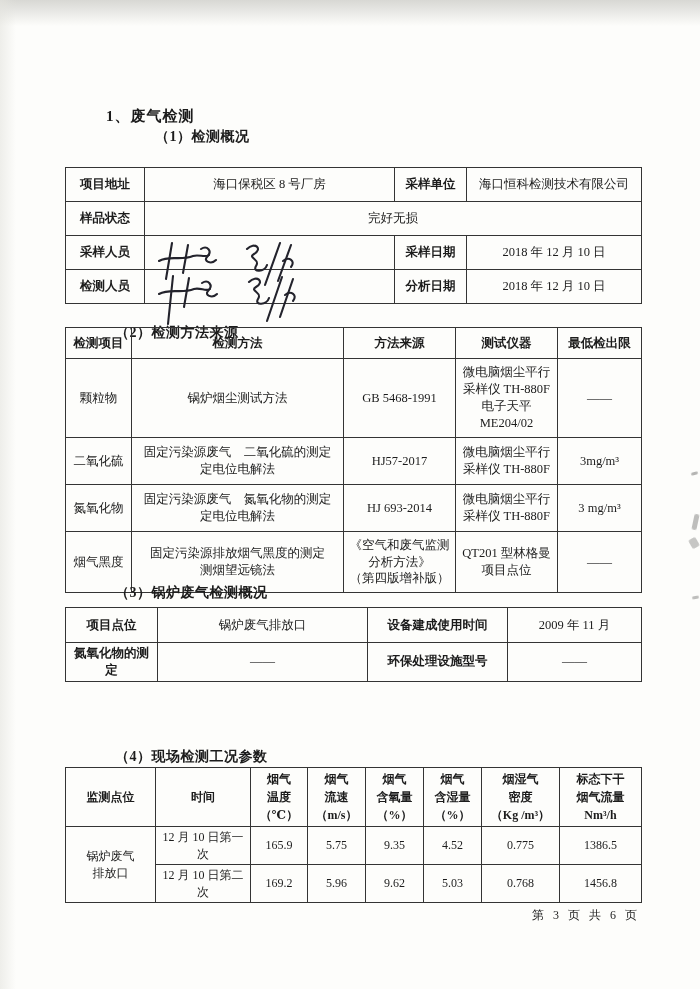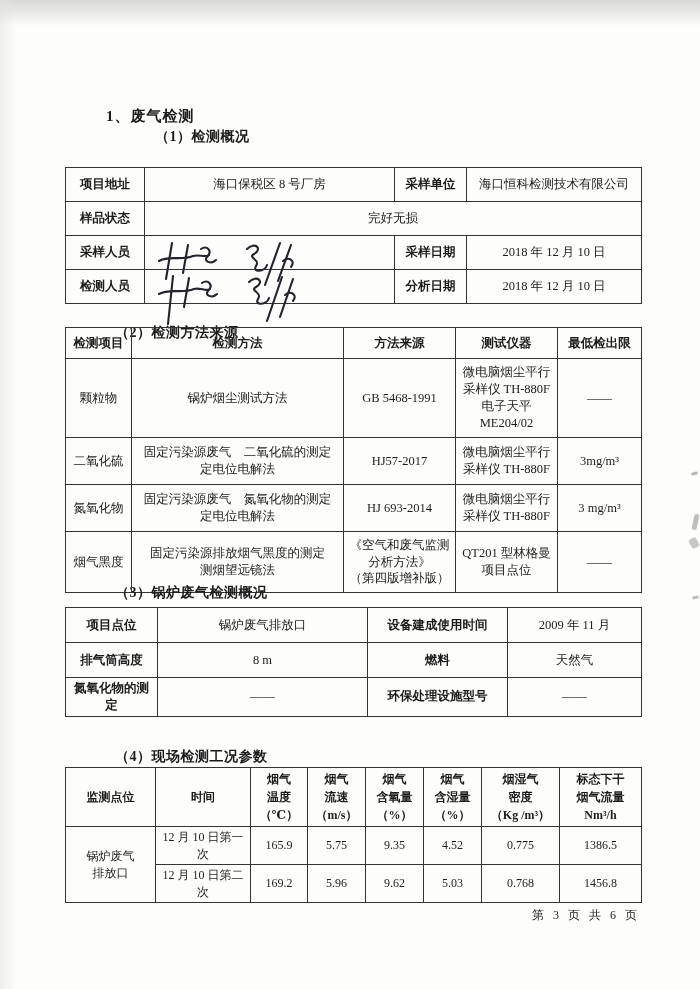--- a/index.html
+++ b/index.html
@@ -214,26 +214,20 @@
         <col style="width:134px">
       </colgroup>
     <tbody>
         <tr>
       <td class="b">项目点位</td>
       <td>锅炉废气排放口</td>
       <td class="b">设备建成使用时间</td>
       <td>2009 年 11 月</td>
     </tr>
     <tr>
-      <td class="b">排气筒高度</td>
-      <td>8 m</td>
-      <td class="b">燃料</td>
-      <td>天然气</td>
-    </tr>
-    <tr>
       <td class="b">氮氧化物的测定</td>
       <td>——</td>
       <td class="b">环保处理设施型号</td>
       <td>——</td>
     </tr>
   </tbody>
     </table>
 
   <div class="h-t h-t4">（4）现场检测工况参数</div>
 

